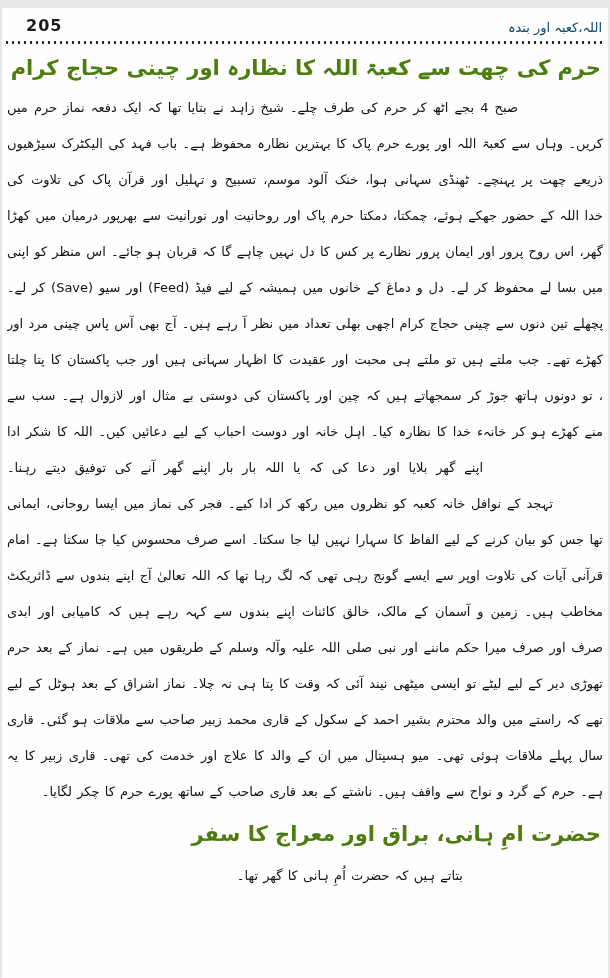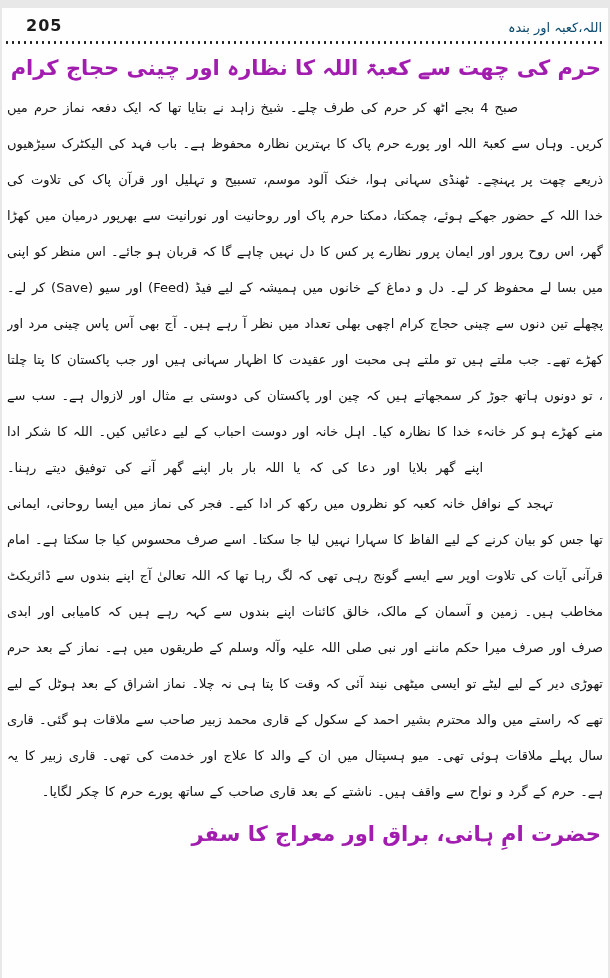--- a/index.html
+++ b/index.html
@@ -43,21 +43,21 @@
   .article {
     direction: rtl;
     padding: 0 5px 0 5px;
   }
   .section-heading {
     font-size: 21px;
     font-weight: bold;
     text-align: right;
     line-height: 1.45;
     padding: 8px 2px 7px 0;
-    color: #a21caf;
+    color: #4d7c0f;
   }
   .section-heading.secondary {
     font-size: 21px;
     padding: 9px 2px 8px 0;
   }
   .text-line {
     font-size: 13px;
     line-height: 36px;
     height: 36px;
     overflow: hidden;
@@ -103,15 +103,16 @@
         <div class="text-line">قرآنی آیات کی تلاوت اوپر سے ایسے گونج رہی تھی کہ لگ رہا تھا کہ اللہ تعالیٰ آج اپنے بندوں سے ڈائریکٹ</div>
         <div class="text-line">مخاطب ہیں۔ زمین و آسمان کے مالک، خالق کائنات اپنے بندوں سے کہہ رہے ہیں کہ کامیابی اور ابدی کامیابی</div>
         <div class="text-line">صرف اور صرف میرا حکم ماننے اور نبی صلی اللہ علیہ وآلہ وسلم کے طریقوں میں ہے۔ نماز کے بعد حرم کی چھت پر ہی</div>
         <div class="text-line">تھوڑی دیر کے لیے لیٹے تو ایسی میٹھی نیند آئی کہ وقت کا پتا ہی نہ چلا۔ نماز اشراق کے بعد ہوٹل کے لیے روانہ ہوئے</div>
         <div class="text-line">تھے کہ راستے میں والد محترم بشیر احمد کے سکول کے قاری محمد زبیر صاحب سے ملاقات ہو گئی۔ قاری صاحب سے کئی</div>
         <div class="text-line">سال پہلے ملاقات ہوئی تھی۔ میو ہسپتال میں ان کے والد کا علاج اور خدمت کی تھی۔ قاری زبیر کا یہ آٹھواں حج</div>
         <div class="text-line line--end">ہے۔ حرم کے گرد و نواح سے واقف ہیں۔ ناشتے کے بعد قاری صاحب کے ساتھ پورے حرم کا چکر لگایا۔</div>
       </div>
       <div class="section-heading secondary">حضرت امِ ہانی، براق اور معراج کا سفر</div>
       <div>
+        <div class="text-line line--end" style="padding-right: 140px;">بتاتے ہیں کہ حضرت اُمِ ہانی کا گھر تھا۔</div>
       </div>
     </div>
 </div>
 
 </body></html>

